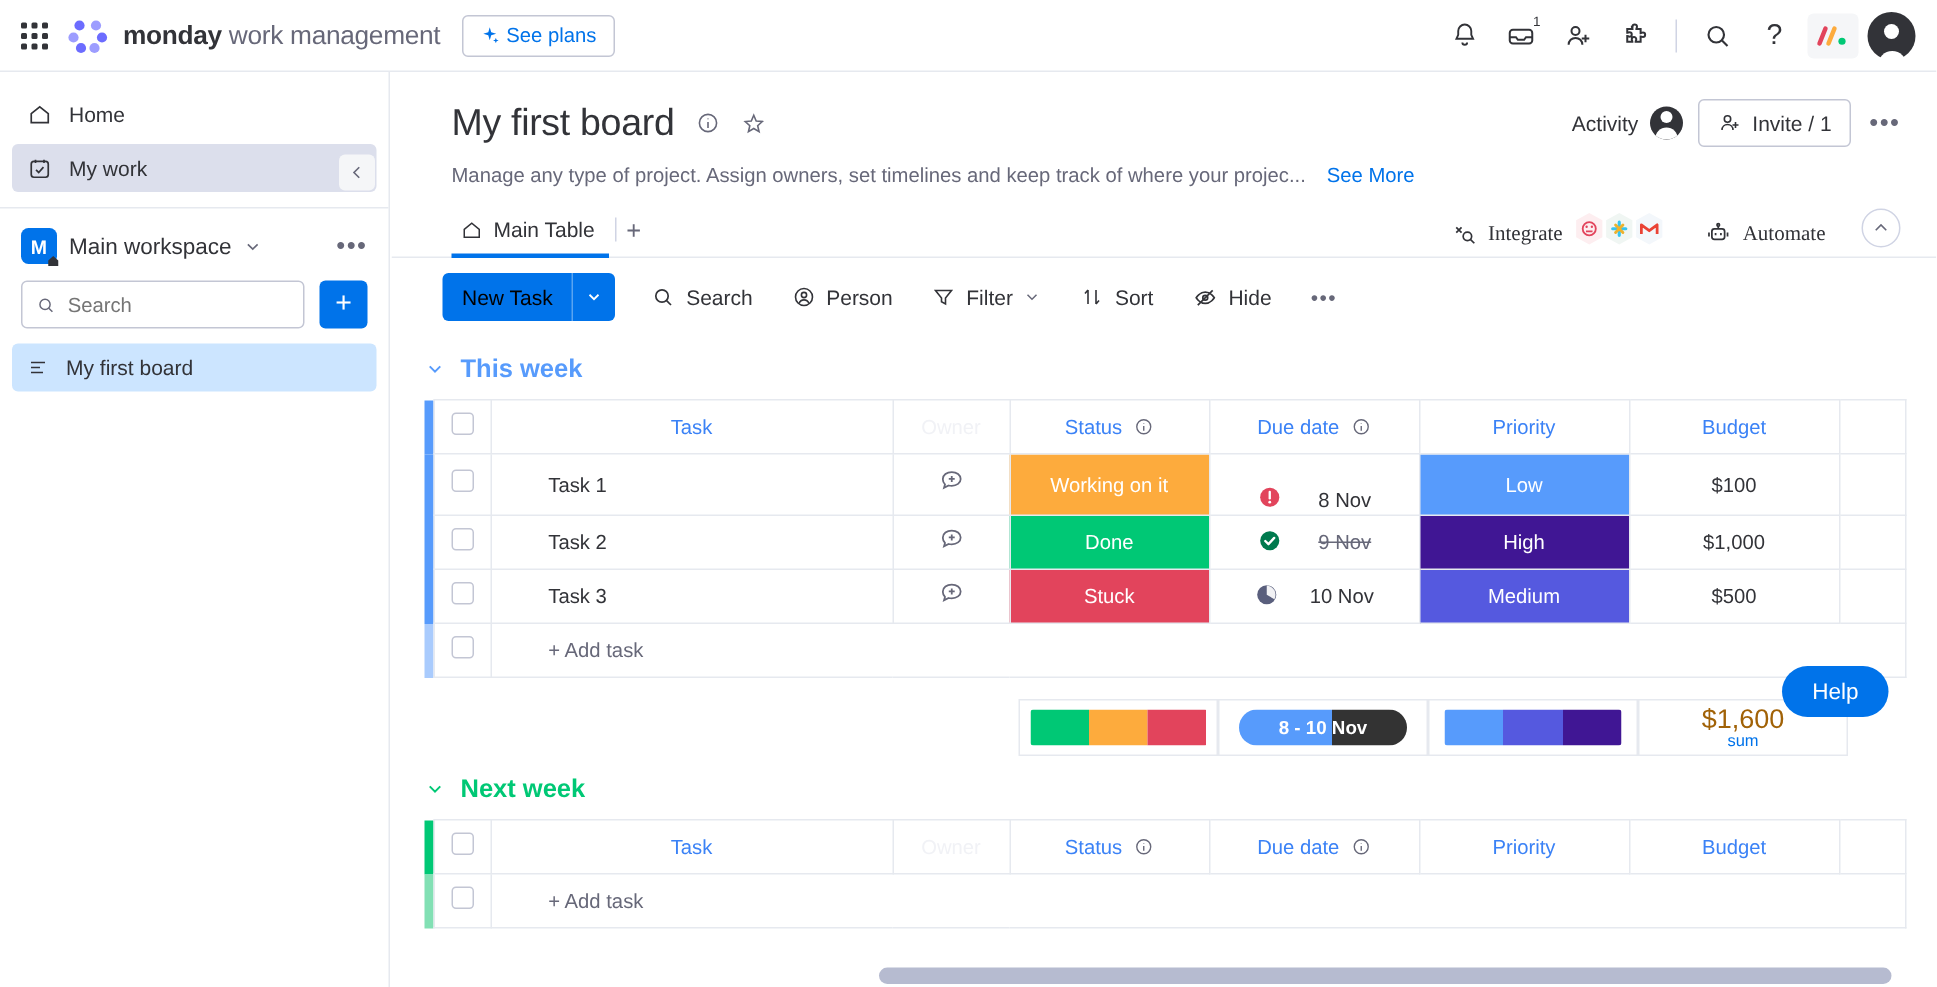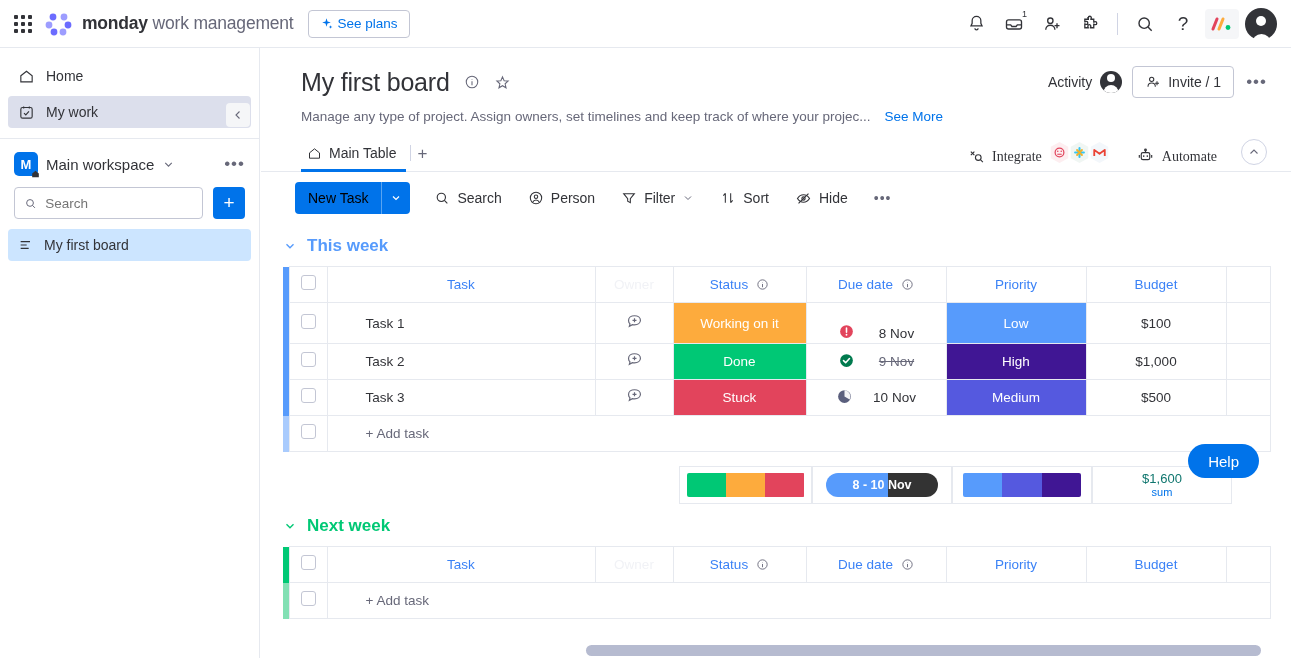--- a/index.html
+++ b/index.html
@@ -186,21 +186,21 @@
     background: #fff;
   }
   .segbar { display: flex; height: 24px; width: 118px; border-radius: 2px; overflow: hidden; }
   .datepill {
     width: 112px; height: 24px; border-radius: 12px; display: flex; overflow: hidden;
     position: relative; align-items: center; justify-content: center;
   }
   .datepill .left { position: absolute; left: 0; top: 0; bottom: 0; width: 55%; background: #579bfc; }
   .datepill .right { position: absolute; right: 0; top: 0; bottom: 0; width: 45%; background: #333333; }
   .datepill span { position: relative; z-index: 2; color: #fff; font-size: 12.5px; font-weight: 600; }
-  .sumval { font-size: 13px; color: #0f766e; line-height: 1.05; text-align: center; }
+  .sumval { font-size: 18px; color: #a16207; line-height: 1.05; text-align: center; }
   .sumlbl { font-size: 11px; color: #0073ea; }
 
   .helpbtn {
     position: absolute; right: 32px; bottom: 20px; background: #0073ea; color: #fff;
     height: 34px; padding: 0 20px; border-radius: 17px; display: flex; align-items: center;
     font-size: 15px; cursor: pointer; z-index: 20;
   }
   .hscroll {
     position: absolute; left: 325px; bottom: 2px; width: 675px; height: 11px;
     background: #b6bbd0; border-radius: 6px; cursor: pointer; z-index: 10;

